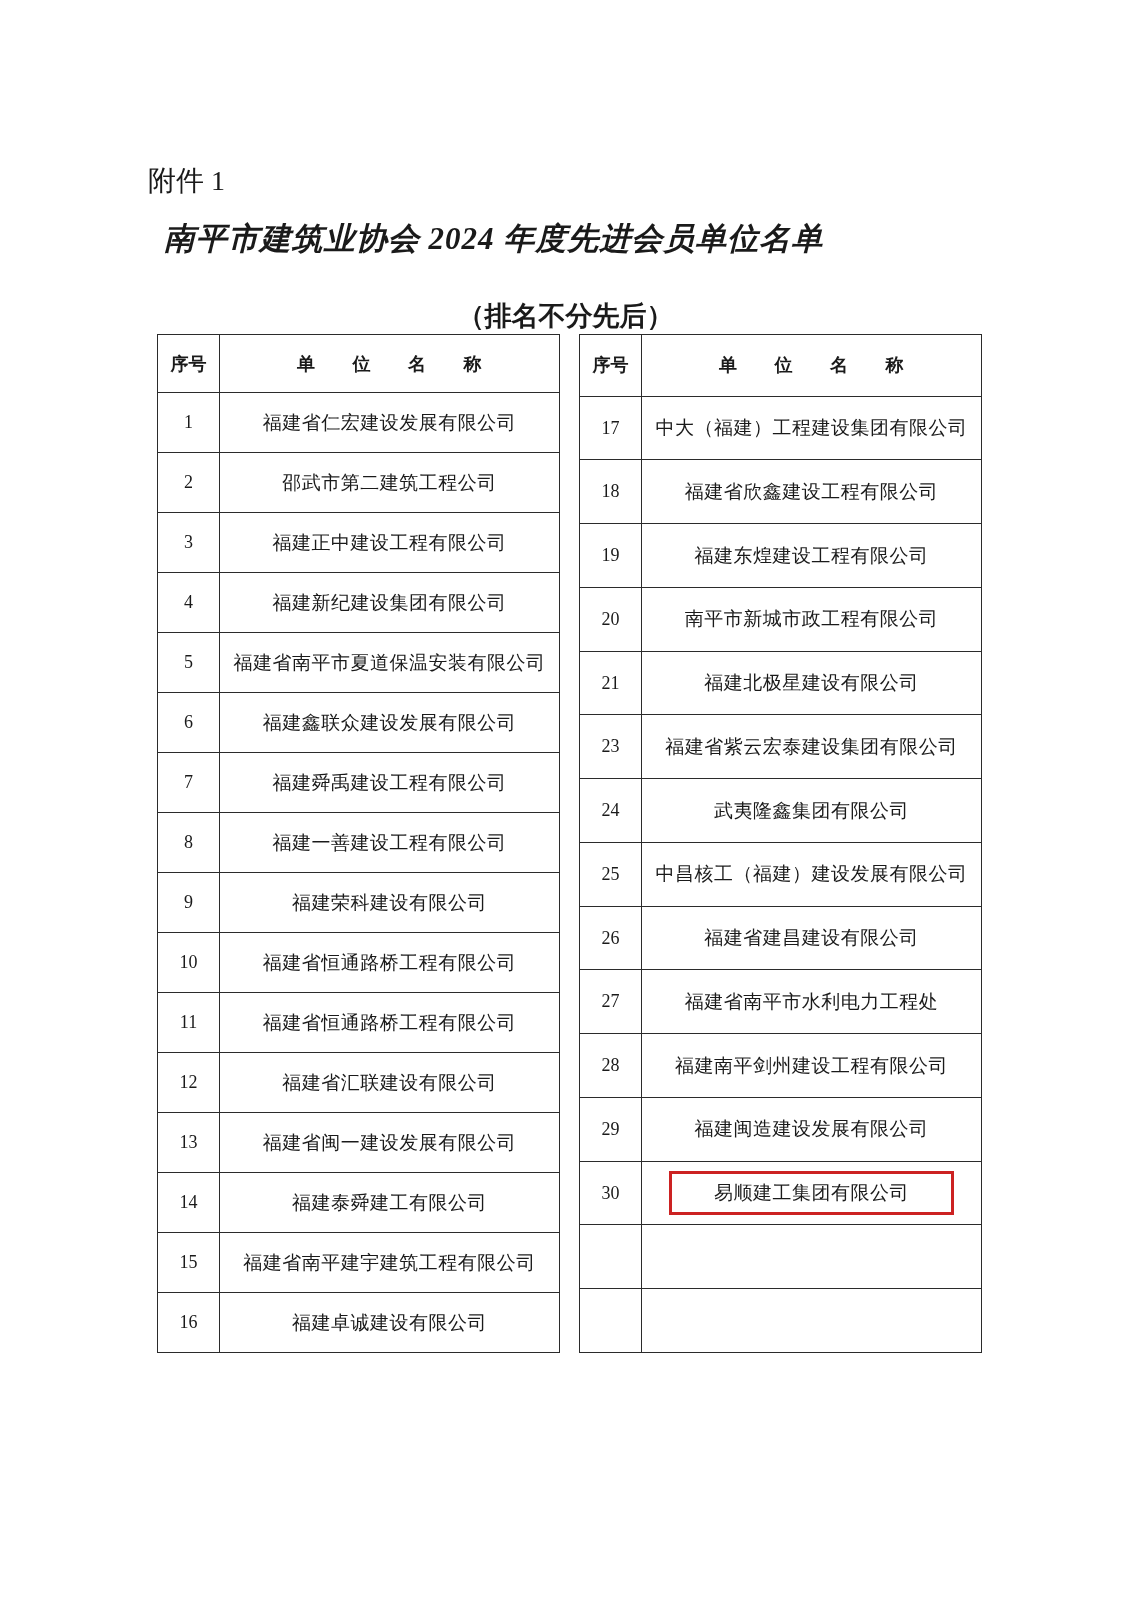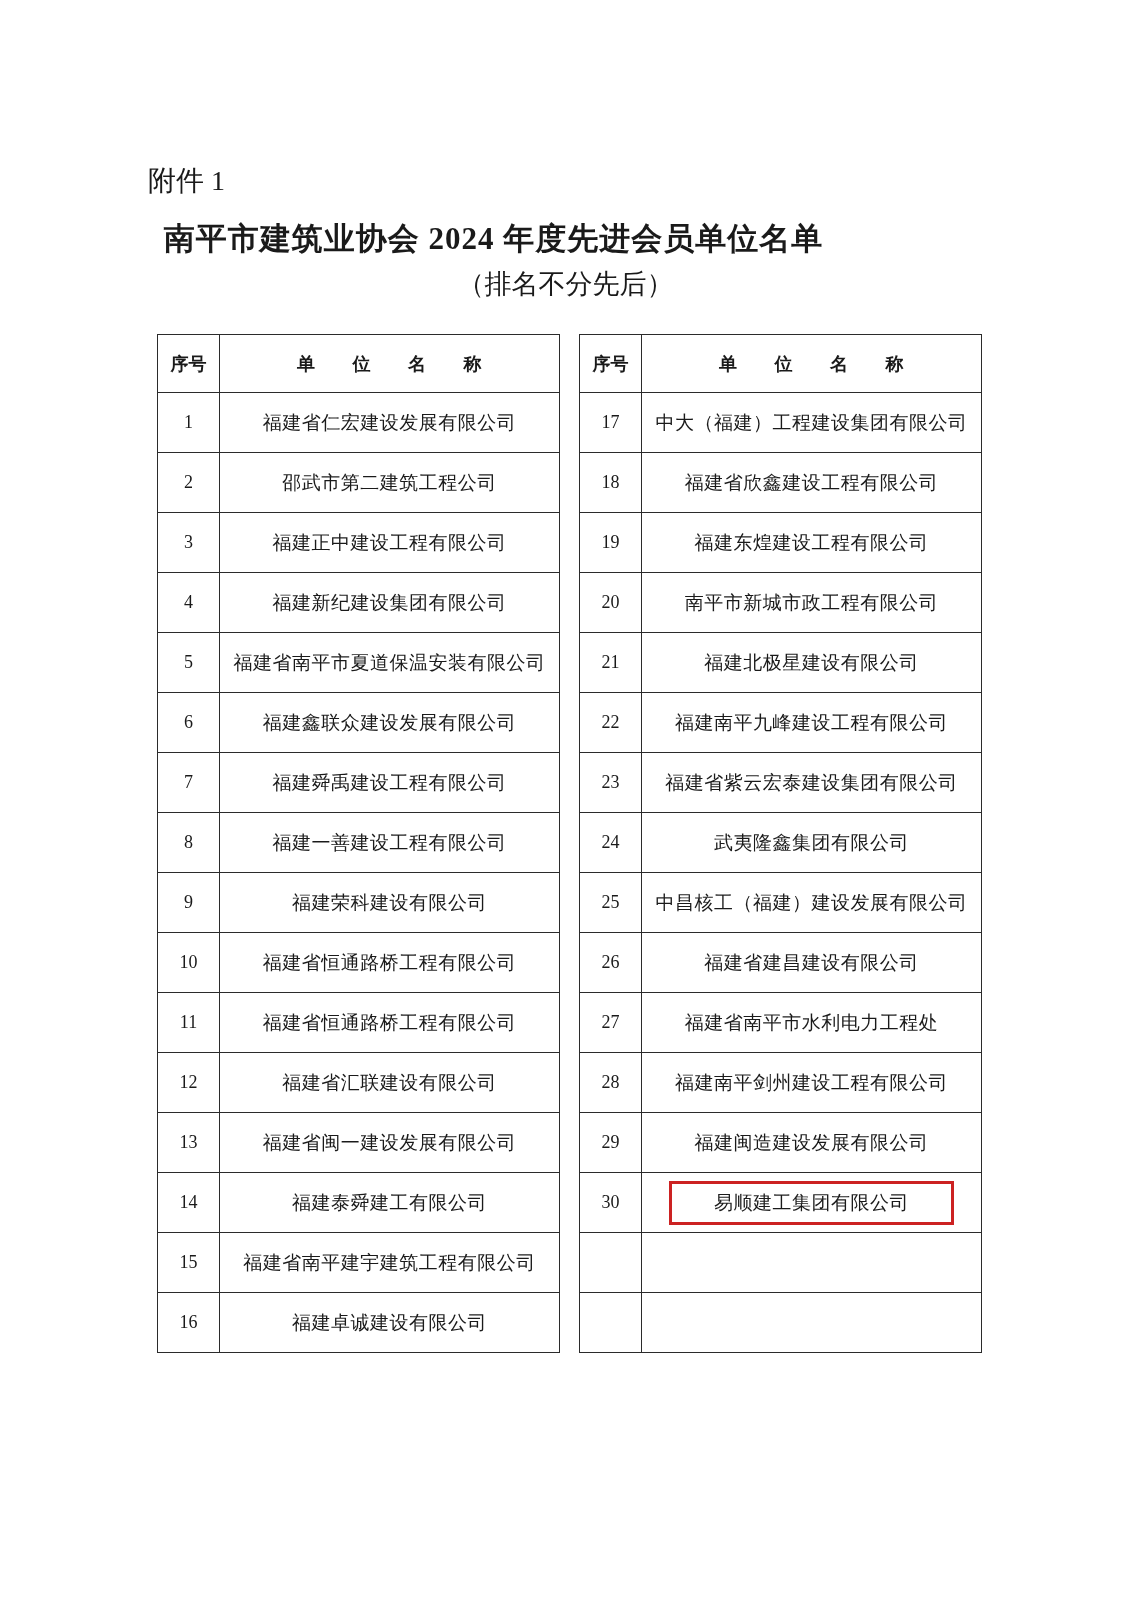--- a/index.html
+++ b/index.html
@@ -21,29 +21,30 @@
   }
   .doc-title {
     position: absolute;
     top: 218px;
     left: 0;
     width: 987px;
     text-align: center;
     font-size: 31px;
     font-weight: bold;
     letter-spacing: 1px;
+    font-style: italic;
   }
   .doc-subtitle {
     position: absolute;
-    top: 266px;
+    top: 298px;
     left: 0;
     width: 1131px;
     text-align: center;
     font-size: 27px;
-    font-weight: normal;
+    font-weight: bold;
   }
   .tables-wrap {
     position: absolute;
     top: 334px;
     left: 157px;
     display: flex;
     gap: 19px;
   }
   table.roster {
     border-collapse: collapse;
@@ -185,24 +186,20 @@
         </tr>
     <tr class="row">
           <td class="no-cell">20</td>
           <td class="name-cell">南平市新城市政工程有限公司</td>
         </tr>
     <tr class="row">
           <td class="no-cell">21</td>
           <td class="name-cell">福建北极星建设有限公司</td>
         </tr>
     <tr class="row">
-          <td class="no-cell">22</td>
-          <td class="name-cell">福建南平九峰建设工程有限公司</td>
-        </tr>
-    <tr class="row">
           <td class="no-cell">23</td>
           <td class="name-cell">福建省紫云宏泰建设集团有限公司</td>
         </tr>
     <tr class="row">
           <td class="no-cell">24</td>
           <td class="name-cell">武夷隆鑫集团有限公司</td>
         </tr>
     <tr class="row">
           <td class="no-cell">25</td>
           <td class="name-cell">中昌核工（福建）建设发展有限公司</td>

